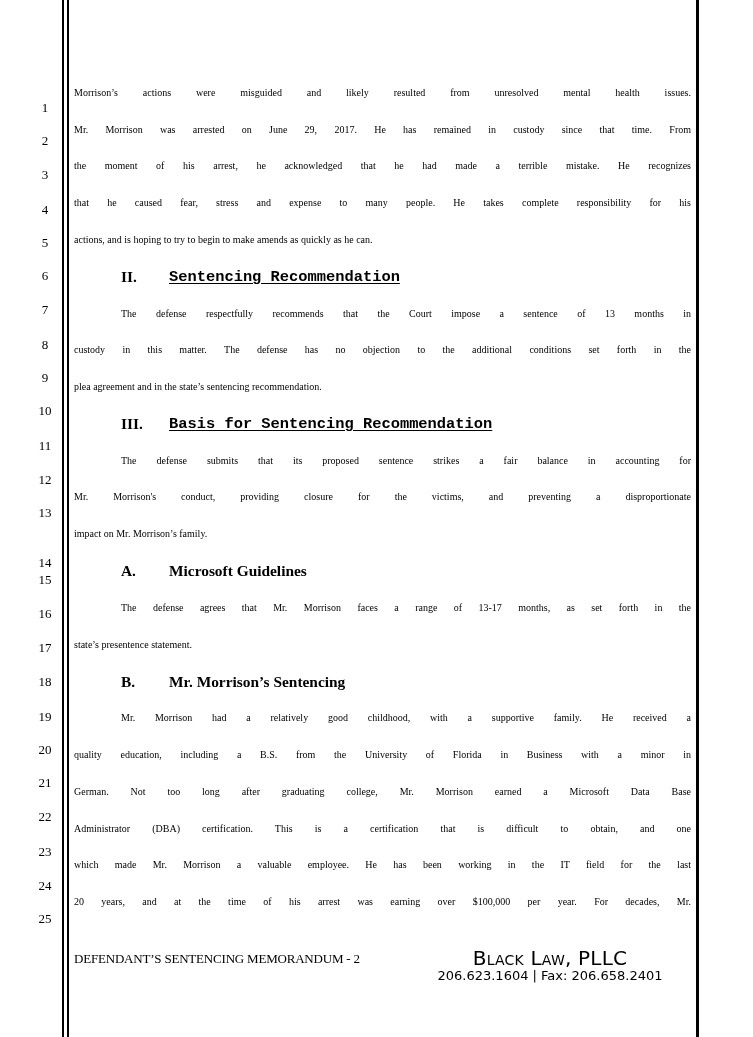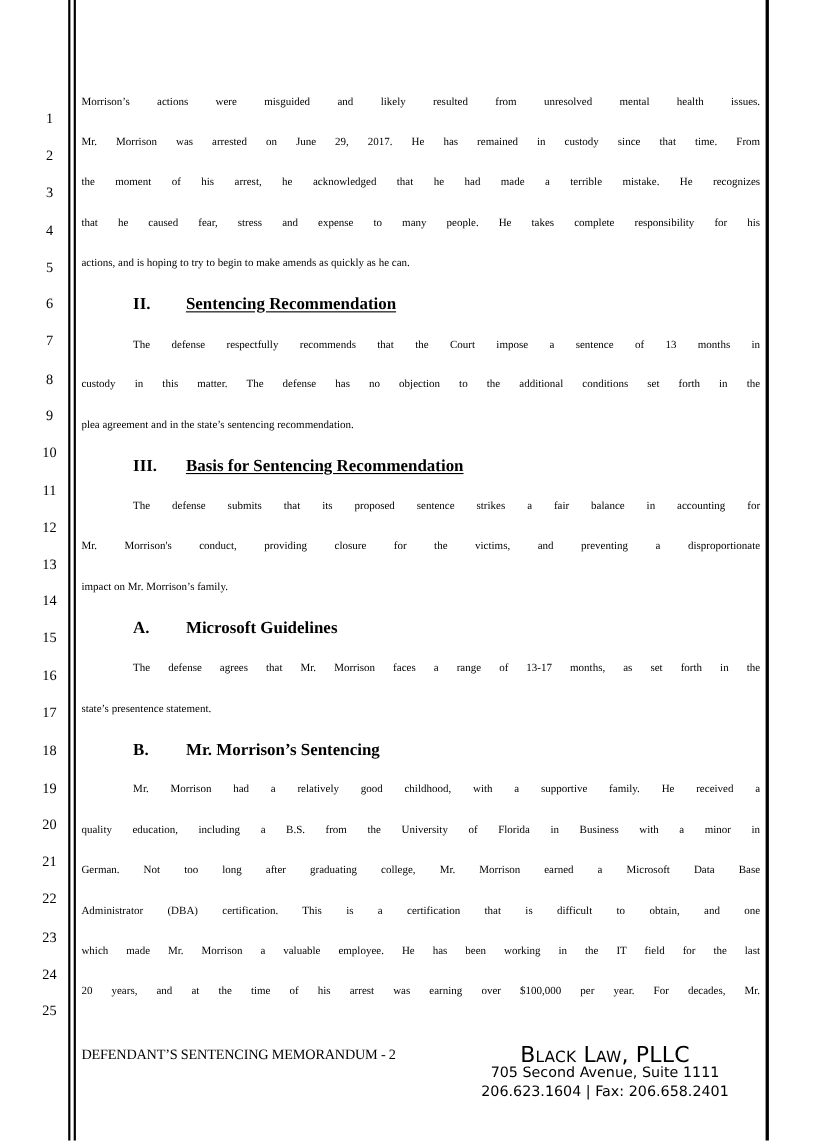--- a/index.html
+++ b/index.html
@@ -12,21 +12,21 @@
 
     .line-num { position: absolute; left: 30px; width: 30px; text-align: center; font-size: 13px; line-height: 14px; }
 
     .text-line { position: absolute; left: 74px; width: 617px; font-size: 10px; line-height: 18px; white-space: nowrap; text-align: justify; text-align-last: justify; }
     .text-line.last { text-align-last: left; }
     .text-line.indent { left: 121px; width: 570px; }
 
     .heading { position: absolute; font-size: 15.4px; font-weight: bold; line-height: 18px; white-space: nowrap; }
     .heading .num { position: absolute; left: 0; }
     .heading .title { position: absolute; left: 48px; }
-    .heading .title.u { text-decoration: underline; text-underline-offset: 2px; }
+    .heading .title.u { text-decoration: underline; text-underline-offset: 2px; font-family: Liberation Mono, monospace; }
 
     .footer-left { position: absolute; left: 74px; top: 951px; font-size: 13px; line-height: 16px; white-space: nowrap; letter-spacing: -0.2px; }
     .firm { position: absolute; left: 410px; width: 280px; top: 950px; text-align: center; font-family: "DejaVu Sans", "Liberation Sans", sans-serif; font-size: 13px; line-height: 17px; }
     .firm .name { font-variant: small-caps; font-size: 20px; letter-spacing: 0.2px; }
     .firm div { white-space: nowrap; }
   </style>
 </head>
 <body>
 
 <div class="rule rule-left-outer"></div>
@@ -40,21 +40,21 @@
   <div class="line-num" style="top:203px">4</div>
   <div class="line-num" style="top:236px">5</div>
   <div class="line-num" style="top:269px">6</div>
   <div class="line-num" style="top:303px">7</div>
   <div class="line-num" style="top:338px">8</div>
   <div class="line-num" style="top:371px">9</div>
   <div class="line-num" style="top:404px">10</div>
   <div class="line-num" style="top:439px">11</div>
   <div class="line-num" style="top:473px">12</div>
   <div class="line-num" style="top:506px">13</div>
-  <div class="line-num" style="top:539px">14</div>
+  <div class="line-num" style="top:556px">14</div>
   <div class="line-num" style="top:573px">15</div>
   <div class="line-num" style="top:607px">16</div>
   <div class="line-num" style="top:641px">17</div>
   <div class="line-num" style="top:675px">18</div>
   <div class="line-num" style="top:710px">19</div>
   <div class="line-num" style="top:743px">20</div>
   <div class="line-num" style="top:776px">21</div>
   <div class="line-num" style="top:810px">22</div>
   <div class="line-num" style="top:845px">23</div>
   <div class="line-num" style="top:879px">24</div>
@@ -107,15 +107,14 @@
   <div class="text-line" style="top:746px">quality education, including a B.S. from the University of Florida in Business with a minor in</div>
   <div class="text-line" style="top:783px">German. Not too long after graduating college, Mr. Morrison earned a Microsoft Data Base</div>
   <div class="text-line" style="top:820px">Administrator (DBA) certification.  This is a certification that is difficult to obtain, and one</div>
   <div class="text-line" style="top:856px">which made Mr. Morrison a valuable employee.  He has been working in the IT field for the last</div>
   <div class="text-line" style="top:893px">20 years, and at the time of his arrest was earning over $100,000 per year.  For decades, Mr.</div>
 </div>
 
 <div class="footer-left">DEFENDANT’S SENTENCING MEMORANDUM - 2</div>
 <div class="firm">
   <div class="name">Black Law, PLLC</div>
-  <div>705 Second Avenue, Suite 1111</div>
   <div>206.623.1604 | Fax:  206.658.2401</div>
 </div>
 
 </body></html>

